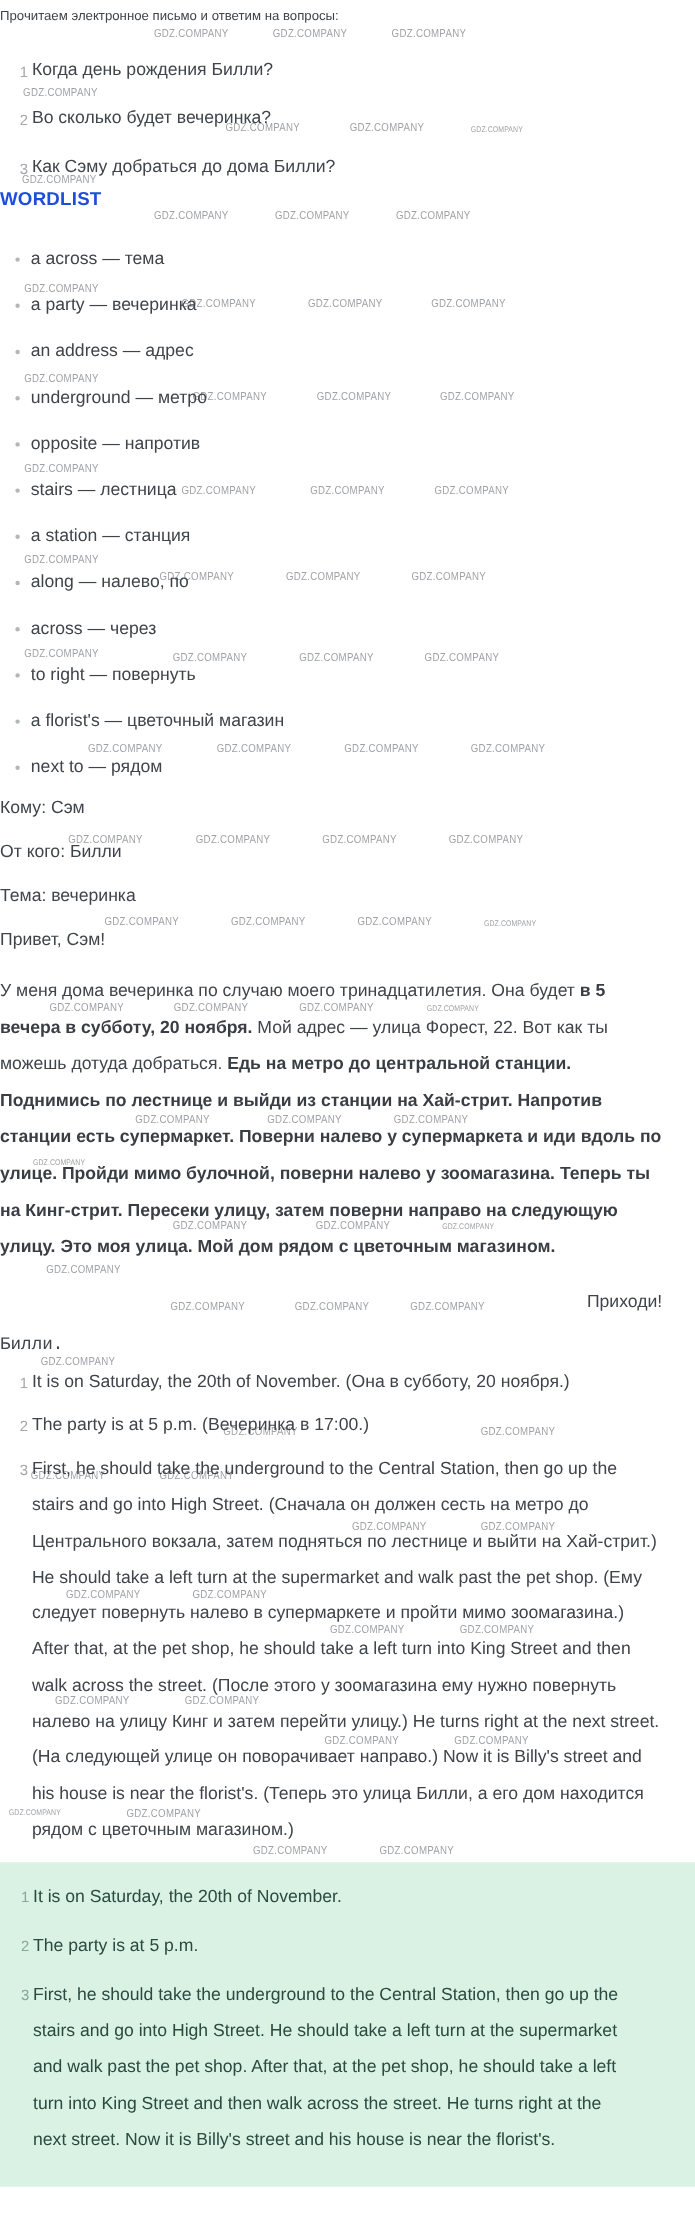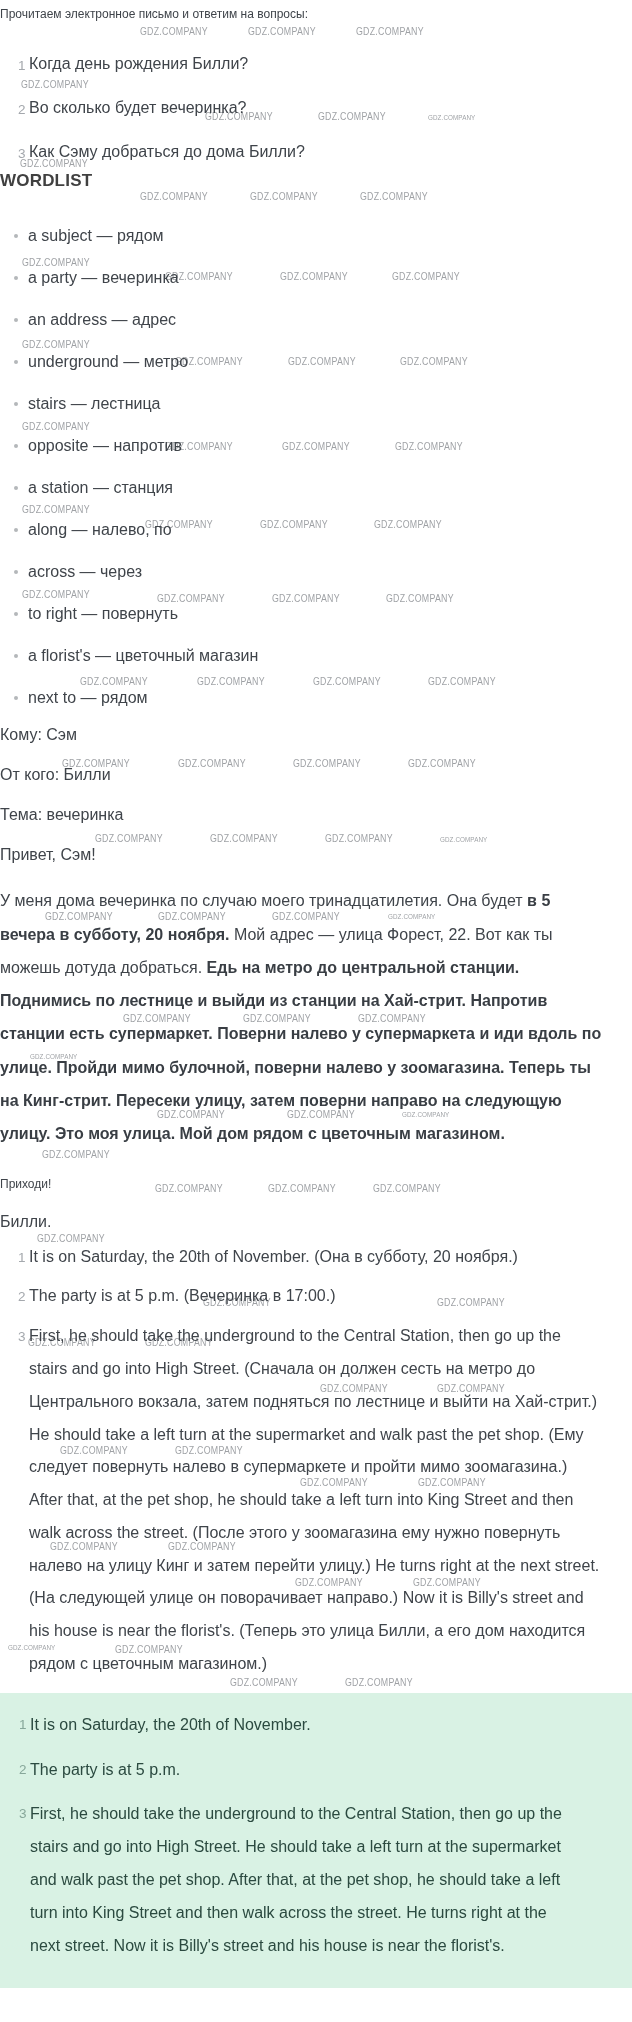--- a/index.html
+++ b/index.html
@@ -22,34 +22,34 @@
   
   .nlist{margin:0;}
   .q-list{margin-top:30px;}
   .li{display:flex;align-items:flex-start;}
   .q-list .li{margin-bottom:20px;line-height:22px;}
   .q-list .li:last-child{margin-bottom:0;}
   .num{flex:0 0 11px;font-size:13.5px;color:var(--muted);padding-top:2px;}
   .li .txt{flex:1;font-size:16px;}
   .nlist{padding-left:18px;padding-right:30px;}
   
-  .wordlist-heading{margin:6px 0 0;font-size:17px;font-weight:700;letter-spacing:.2px;color:#404040;}
+  .wordlist-heading{margin:6px 0 0;font-size:17px;font-weight:700;letter-spacing:.2px;color:#1d4ed8;}
   .wordlist{margin:34px 0 0;padding-left:14px;}
   .word-item{display:flex;align-items:center;line-height:22px;margin-bottom:20px;}
   .word-item:last-child{margin-bottom:0;}
   .bullet{flex:0 0 14px;display:flex;align-items:center;}
   .bullet i{display:block;width:4px;height:4px;border-radius:50%;background:#b4b7ba;}
   .word-item .txt{font-size:16px;}
   
   .letter{margin-top:2px;}
   .letter-field{margin:15px 0 18px;font-size:16px;line-height:22px;}
   .letter-body{margin:8px 0 0;font-size:16px;line-height:2.08;}
   .letter-body .seg.bold{font-weight:700;color:#393e44;}
-  .letter-closing{margin:22px 0 14px;font-size:12px;line-height:22px;}
-  .letter-signature{margin:16px 0 0;font-size:16px;line-height:22px;}
+  .letter-closing{margin:22px 0 14px;font-size:16px;line-height:22px;text-align:right;}
+  .letter-signature{margin:16px 0 0;font-size:16px;line-height:22px;font-family:Liberation Mono, monospace;}
   
   .ans-list{margin-top:8px;}
   .ans-list .li{margin-bottom:7px;}
   .ans-list .li .txt{line-height:2.05;}
   .ans-list .num{padding-top:9px;}
   
   .answer-box{margin-top:12px;background:var(--answer-bg);padding:16px 26px 26px 0;}
   .answer-box .nlist{padding-left:19px;}
   .answer-box .li{margin-bottom:12px;}
   .answer-box .li:last-child{margin-bottom:0;}
@@ -171,21 +171,21 @@
   </div>
       </div>
 
     <h2 class="wordlist-heading">WORDLIST</h2>
 
     <div class="wordlist text-block" id="wordlist">
         <div class="word-item">
     <span class="bullet">
             <i></i>
           </span>
-    <span class="txt">a subject — рядом</span>
+    <span class="txt">a across — тема</span>
   </div>
         <div class="word-item">
     <span class="bullet">
             <i></i>
           </span>
     <span class="txt">a party — вечеринка</span>
   </div>
         <div class="word-item">
     <span class="bullet">
             <i></i>
@@ -195,27 +195,27 @@
         <div class="word-item">
     <span class="bullet">
             <i></i>
           </span>
     <span class="txt">underground — метро</span>
   </div>
         <div class="word-item">
     <span class="bullet">
             <i></i>
           </span>
+    <span class="txt">opposite — напротив</span>
+  </div>
+        <div class="word-item">
+    <span class="bullet">
+            <i></i>
+          </span>
     <span class="txt">stairs — лестница</span>
-  </div>
-        <div class="word-item">
-    <span class="bullet">
-            <i></i>
-          </span>
-    <span class="txt">opposite — напротив</span>
   </div>
         <div class="word-item">
     <span class="bullet">
             <i></i>
           </span>
     <span class="txt">a station — станция</span>
   </div>
         <div class="word-item">
     <span class="bullet">
             <i></i>

